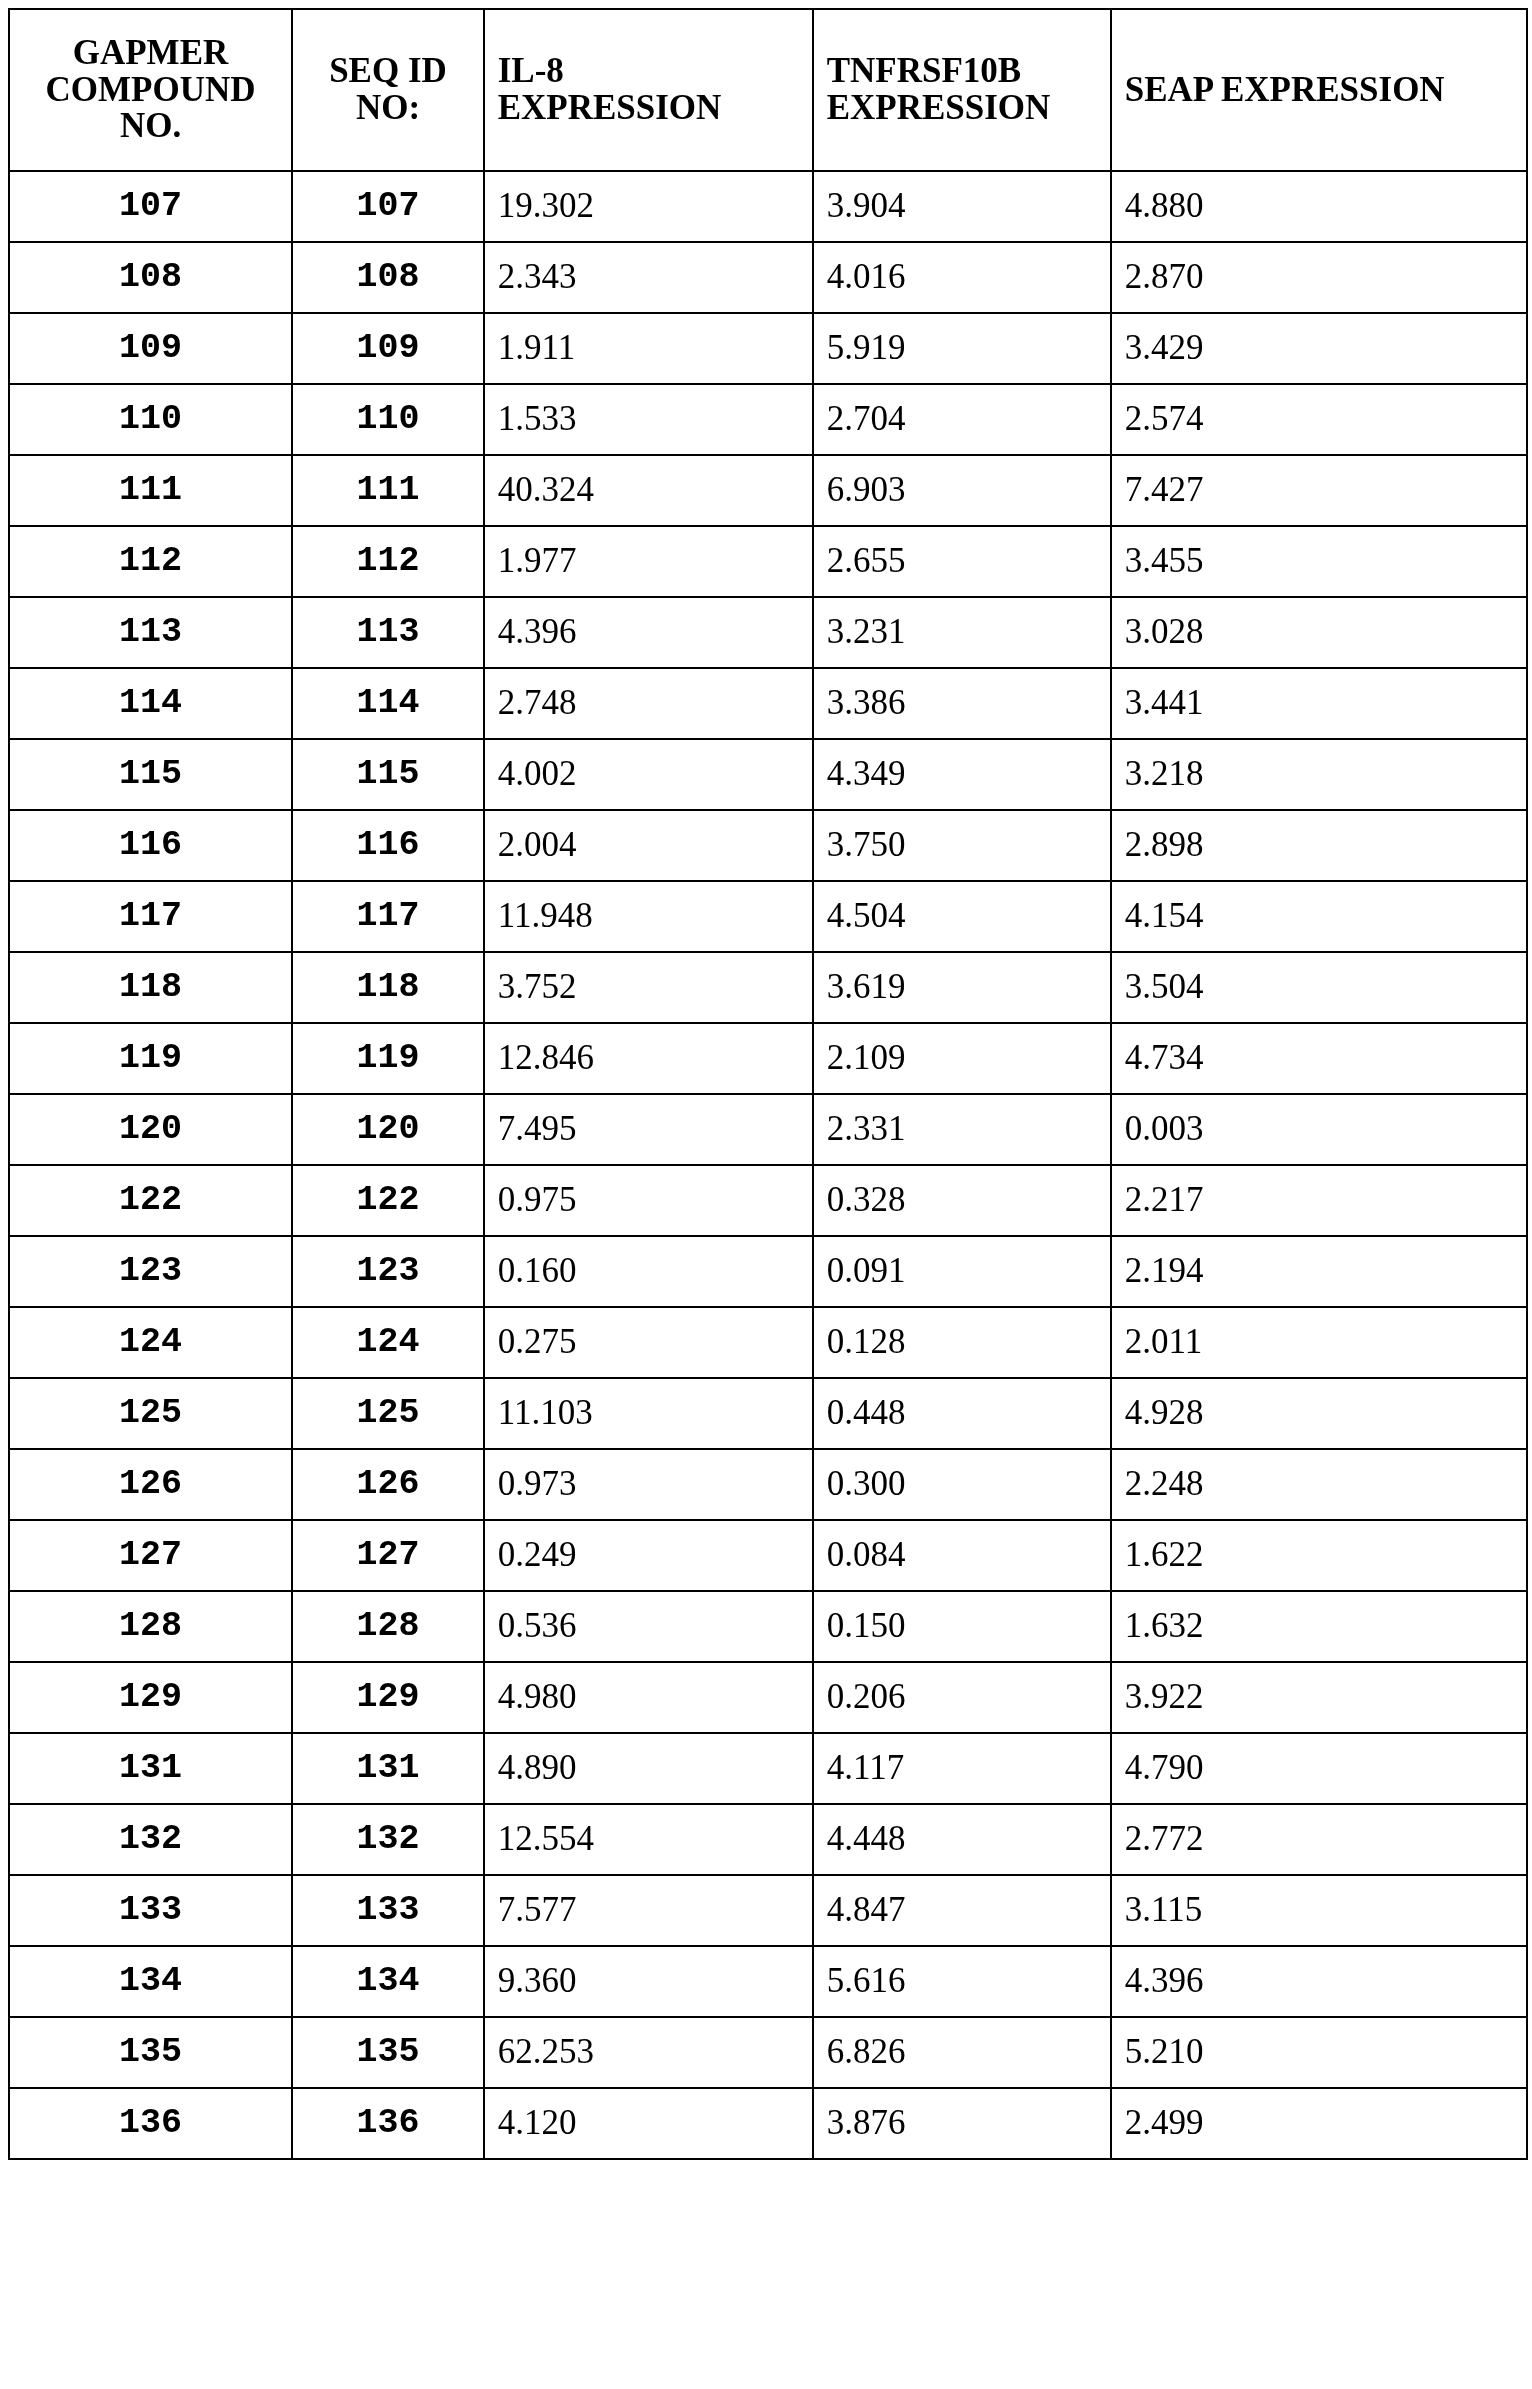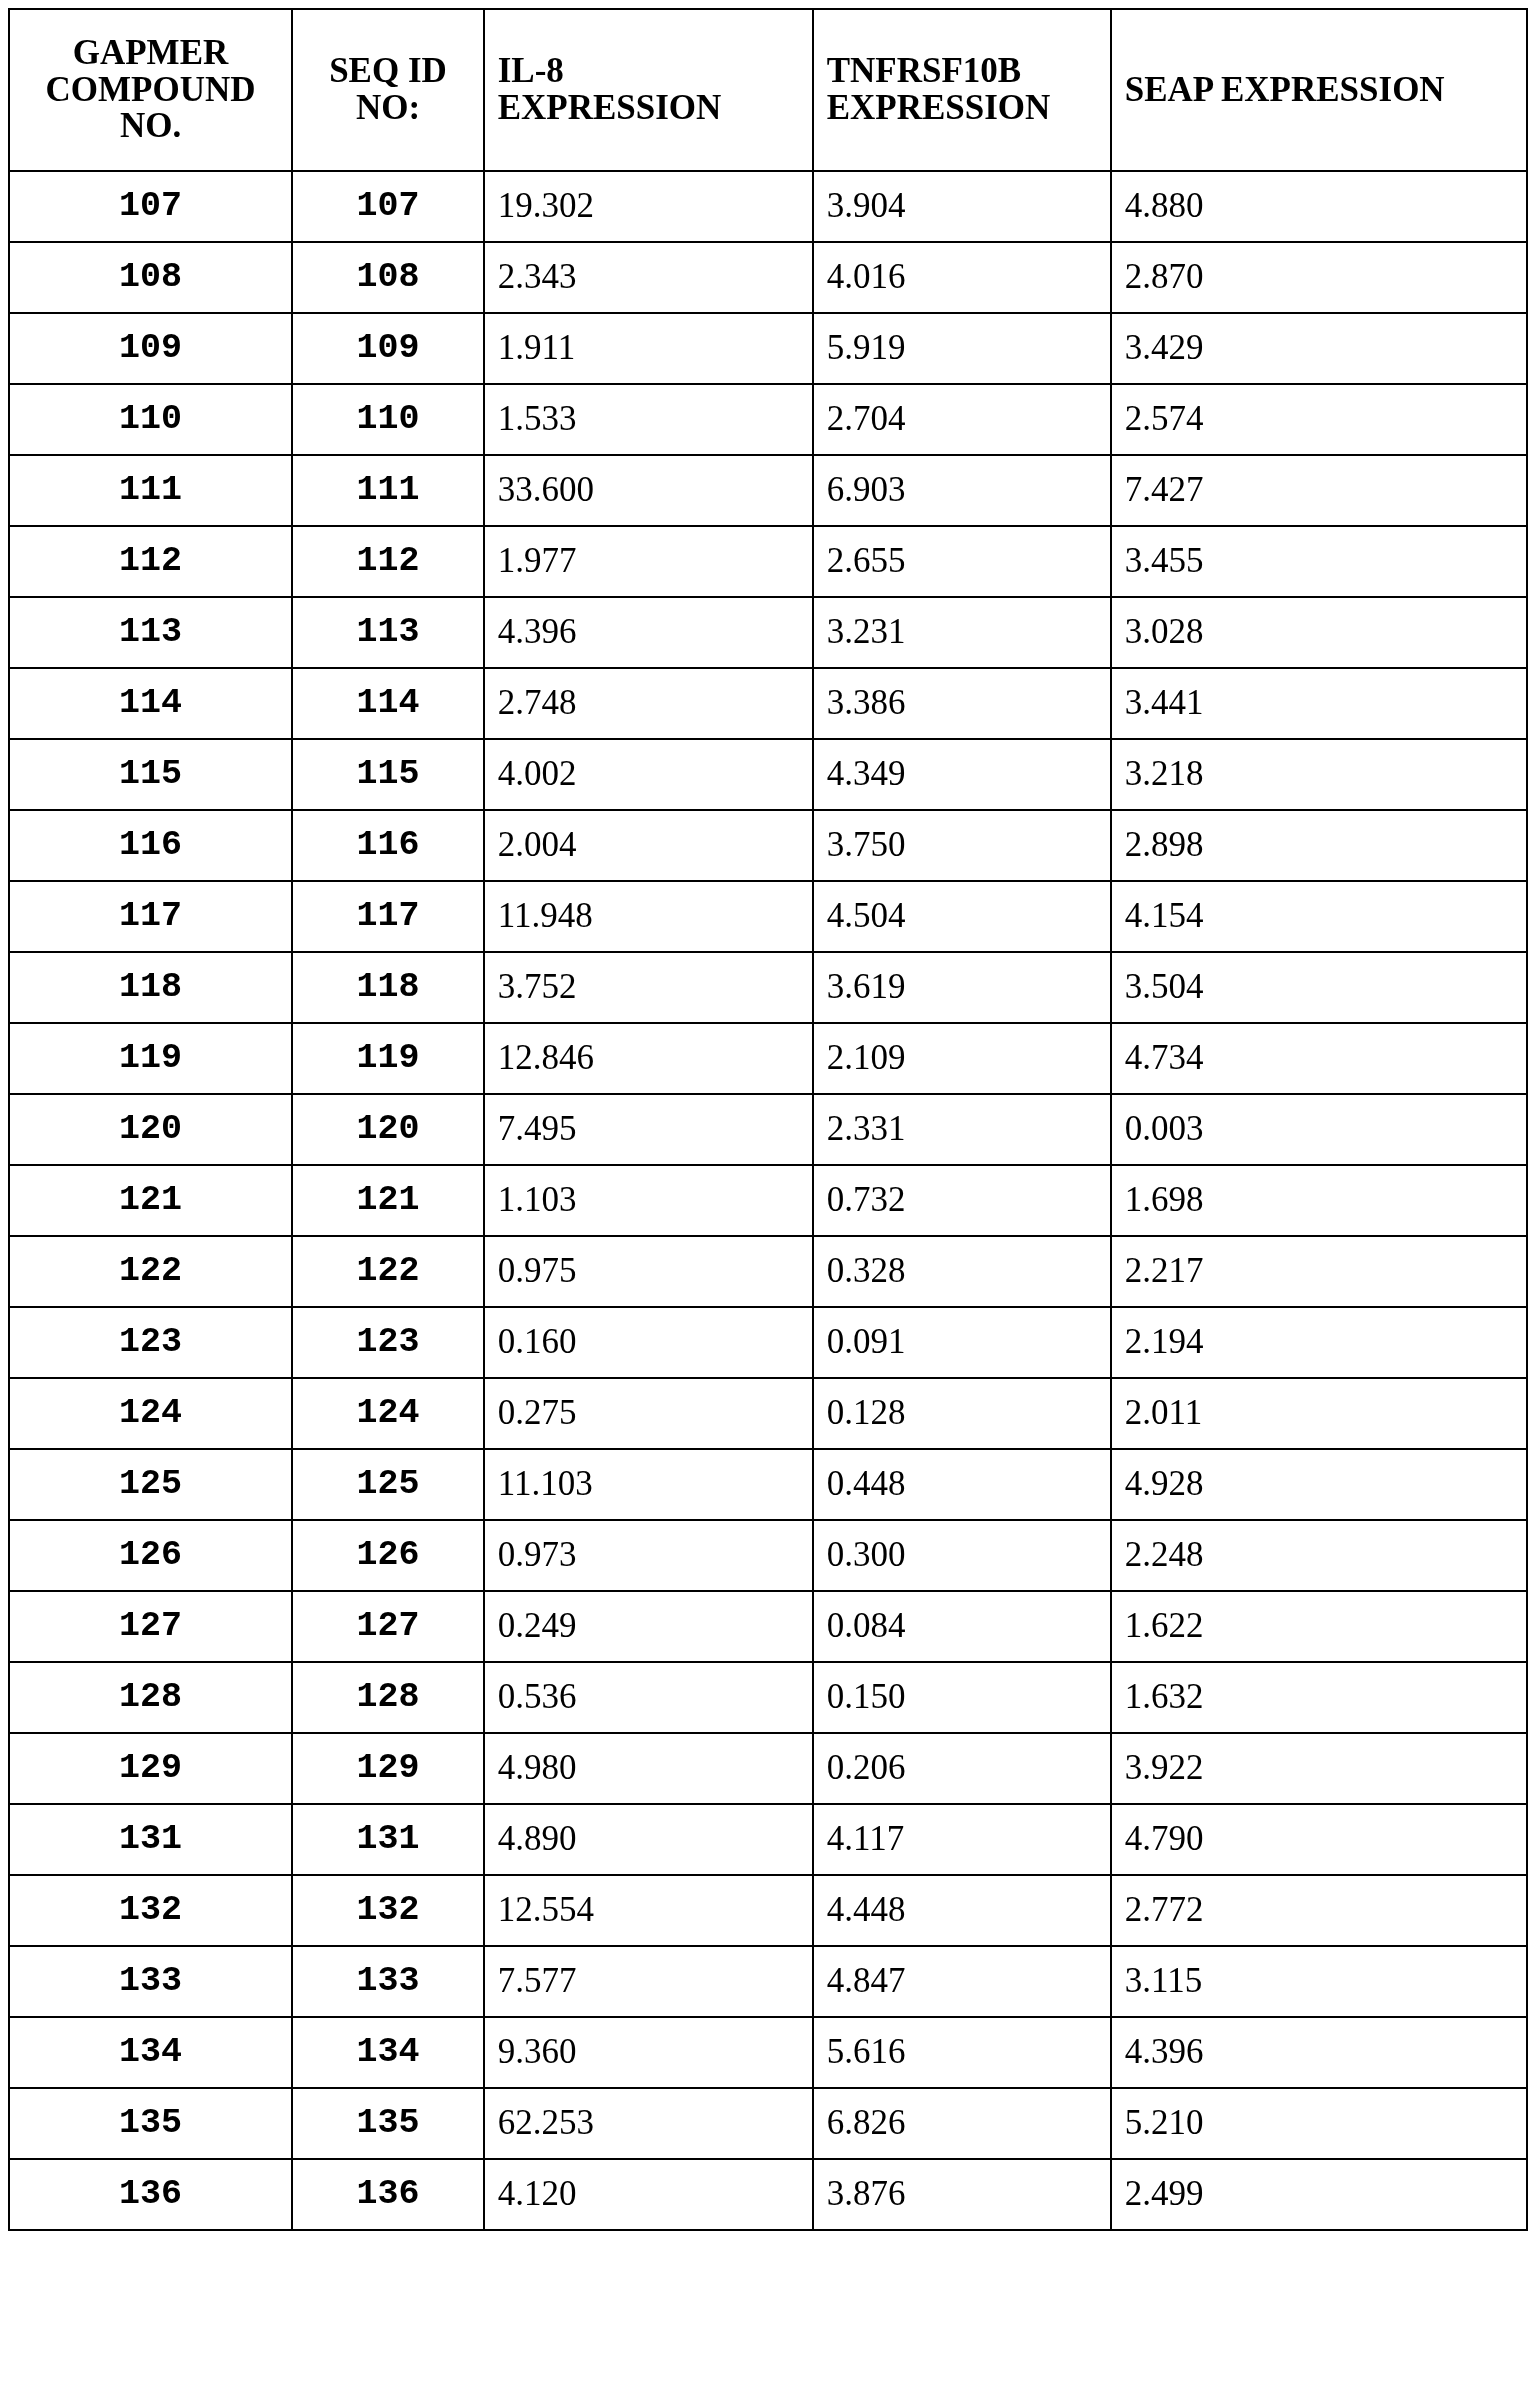--- a/index.html
+++ b/index.html
@@ -92,21 +92,21 @@
       <tr>
         <td class="bold-center">110</td>
         <td class="bold-center">110</td>
         <td>1.533</td>
         <td>2.704</td>
         <td>2.574</td>
       </tr>
       <tr>
         <td class="bold-center">111</td>
         <td class="bold-center">111</td>
-        <td>33.600</td>
+        <td>40.324</td>
         <td>6.903</td>
         <td>7.427</td>
       </tr>
       <tr>
         <td class="bold-center">112</td>
         <td class="bold-center">112</td>
         <td>1.977</td>
         <td>2.655</td>
         <td>3.455</td>
       </tr>
@@ -160,27 +160,20 @@
         <td>4.734</td>
       </tr>
       <tr>
         <td class="bold-center">120</td>
         <td class="bold-center">120</td>
         <td>7.495</td>
         <td>2.331</td>
         <td>0.003</td>
       </tr>
       <tr>
-        <td class="bold-center">121</td>
-        <td class="bold-center">121</td>
-        <td>1.103</td>
-        <td>0.732</td>
-        <td>1.698</td>
-      </tr>
-      <tr>
         <td class="bold-center">122</td>
         <td class="bold-center">122</td>
         <td>0.975</td>
         <td>0.328</td>
         <td>2.217</td>
       </tr>
       <tr>
         <td class="bold-center">123</td>
         <td class="bold-center">123</td>
         <td>0.160</td>

